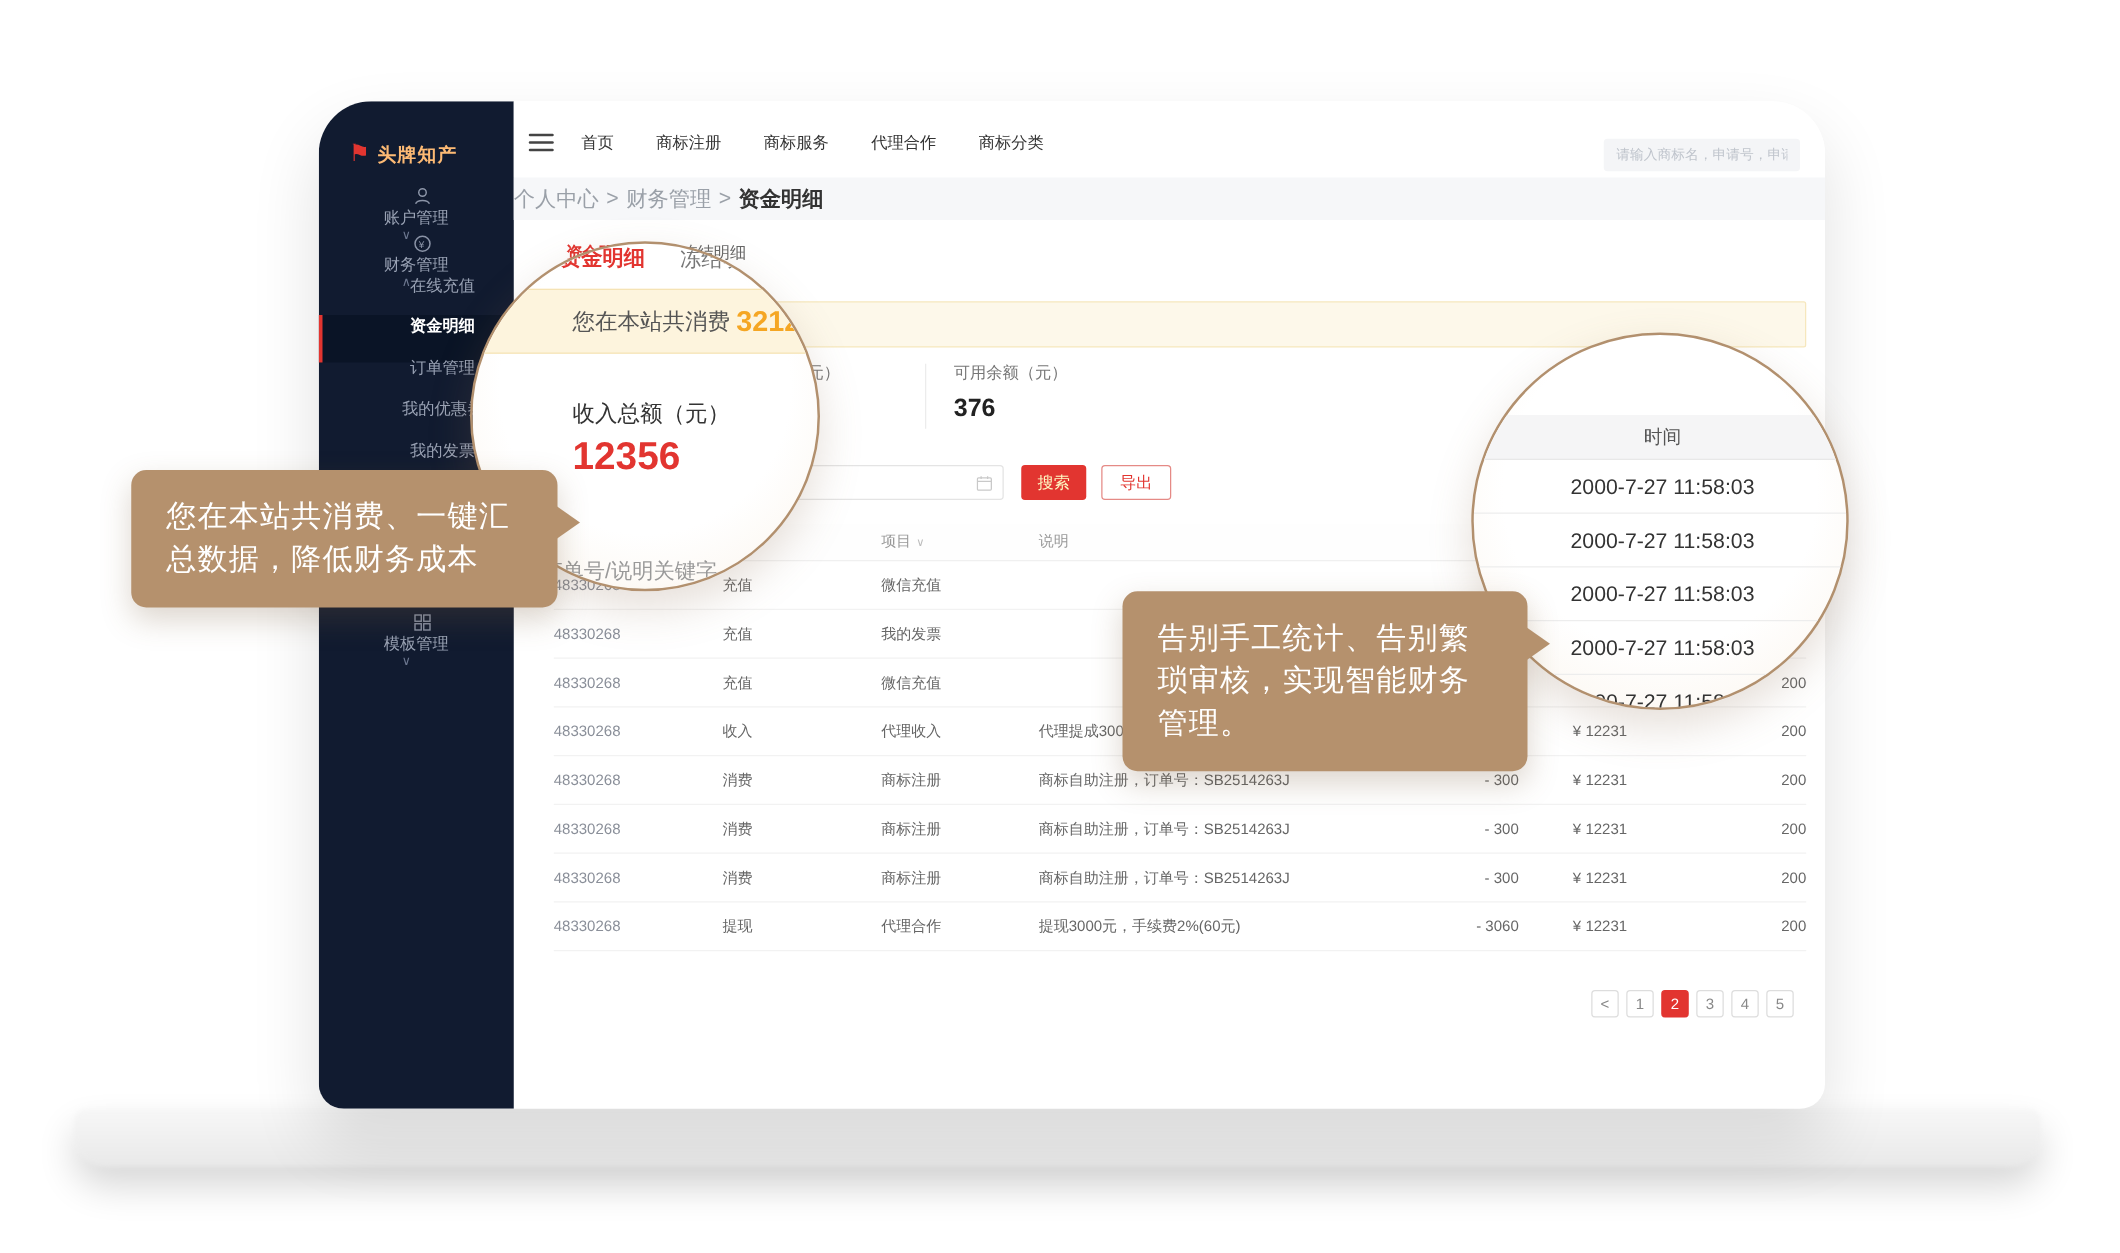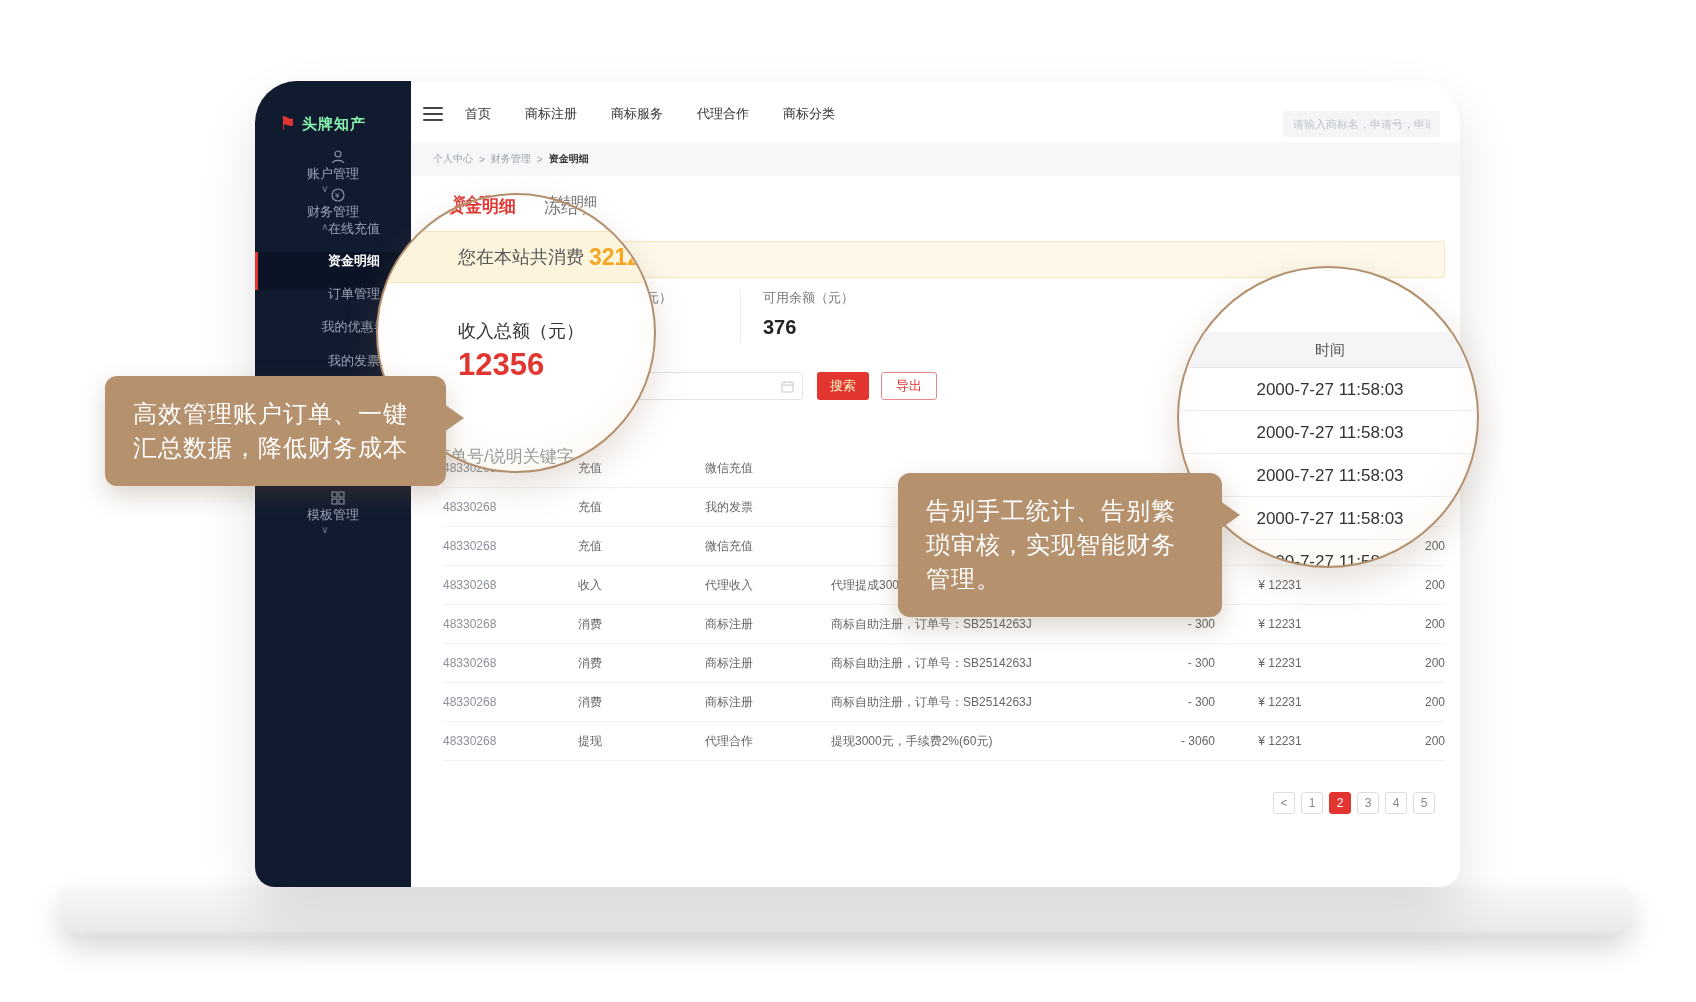--- a/index.html
+++ b/index.html
@@ -15,21 +15,21 @@
 
   
   .card { left:255px; top:81px; width:1205px; height:806px; background:#fff;
     border-radius:42px 42px 20px 20px; box-shadow:0 26px 55px rgba(0,0,0,.12);
     overflow:hidden; z-index:1; }
 
   
   .sidebar { left:0; top:0; width:156px; height:806px; background:#111b30; }
   .logo { left:24px; top:30px; width:125px; height:26px; display:flex; align-items:center; gap:6px; }
   .logo .flag { color:#e23530; font-size:19px; line-height:20px; }
-  .logo .lt { color:#86efac; font-size:15px; font-weight:bold; letter-spacing:1px; }
+  .logo .lt { color:#fdba74; font-size:15px; font-weight:bold; letter-spacing:1px; }
   .s-item { left:0; width:156px; height:38px; display:flex; align-items:center;
     color:#99a2b4; font-size:13px; cursor:pointer;flex-direction:column; }
   .s-item .ic { width:16px; height:16px; margin-left:18px; margin-right:8px; flex:0 0 auto; }
   .s-item .lb { flex:1; }
   .s-item .ch { margin-right:16px; font-size:10px; color:#6d7890; }
   .s-sub .lb { margin-left:42px; }
   .s-active { background:#0a1426; color:#fff; font-weight:bold; }
   .s-active::before { content:""; position:absolute; left:0; top:0; width:3px; height:38px; background:#e23530; }
 
   
@@ -38,21 +38,21 @@
   .burger span { display:block; height:2px; background:#444; margin-bottom:4px; border-radius:1px; }
   .nav-links { left:210px; top:20px; display:flex; gap:34px; }
   .nav-link { font-size:13px; color:#333; line-height:26px; cursor:pointer; white-space:nowrap; }
   .top-search { left:1028px; top:30px; width:157px; height:26px; }
   .top-search input { width:100%; height:100%; border:0; background:#f4f5f7; border-radius:3px;
     font-size:11px; color:#666; padding:0 10px; outline:none; font-family:inherit; }
   .top-search input::placeholder { color:#bfc4cc; }
 
   
   .crumbs { left:156px; top:61px; width:1049px; height:34px; background:#f6f7f9;
-    display:flex; align-items:center; font-size:10px; color:#9aa0a8; padding-left:22px; gap:6px; }
+    display:flex; align-items:center; font-size:17px; color:#9aa0a8; gap:6px; }
   .crumbs .last { color:#333; font-weight:bold; }
 
   
   .tabs { left:198px; top:112px; display:flex; gap:40px; font-size:13px; }
   .tab-active { color:#e23530; font-weight:bold; }
   .tab-idle { color:#666; }
 
   .banner { left:188px; top:160px; width:1002px; height:37px; background:#fdf8ea;
     border:1px solid #f6e7bd; border-radius:2px; display:flex; align-items:center;
     padding-left:24px; font-size:13px; color:#666; }
@@ -247,20 +247,29 @@
           <rect x="1" y="2.5" width="12" height="10.5" rx="1" fill="none" stroke="#c9c9c9" stroke-width="1.1"></rect>
           <line x1="1" y1="5.5" x2="13" y2="5.5" stroke="#c9c9c9" stroke-width="1.1"></line>
           <line x1="4.2" y1="1" x2="4.2" y2="3.5" stroke="#c9c9c9" stroke-width="1.1"></line>
           <line x1="9.8" y1="1" x2="9.8" y2="3.5" stroke="#c9c9c9" stroke-width="1.1"></line>
         </svg>
     </span>
   </div>
   <div class="abs btn btn-search">搜索</div>
   <div class="abs btn btn-export">导出</div>
 
+  <div class="abs thead">
+    <span class="c1">订单号/说明关键字</span>
+    <span class="c2"><span>类型</span><span class="caret">∨</span></span>
+    <span class="c3"><span>项目</span><span class="caret">∨</span></span>
+    <span class="c4">说明</span>
+    <span class="c5"></span>
+    <span class="c6"></span>
+    <span class="c7">时间</span>
+  </div>
   <div class="abs tbody">
     <div class="trow">
       <span class="c1">48330268</span>
         <span class="c2">充值</span>
         <span class="c3">微信充值</span>
         <span class="c4"></span>
         <span class="c5"></span>
         <span class="c6"></span>
         <span class="c7">2000-7-27 11:58:03</span>
     </div>
@@ -354,14 +363,14 @@
 
 <div class="abs mag mag-right">
   <div class="abs mz-band">时间</div>
   <div class="abs mz-time" style="top:100px;">2000-7-27 11:58:03</div>
   <div class="abs mz-time" style="top:143px;">2000-7-27 11:58:03</div>
   <div class="abs mz-time" style="top:186px;">2000-7-27 11:58:03</div>
   <div class="abs mz-time" style="top:229px;">2000-7-27 11:58:03</div>
   <div class="abs mz-time" style="top:272px;">2000-7-27 11:58:03</div>
 </div>
 
-<div class="abs callout co-left">高效管理账户订单、一键汇总数据，降低财务成本</div>
+<div class="abs callout co-left">您在本站共消费、一键汇总数据，降低财务成本</div>
 <div class="abs callout co-right">告别手工统计、告别繁琐审核，实现智能财务管理。</div>
 
 </body></html>

